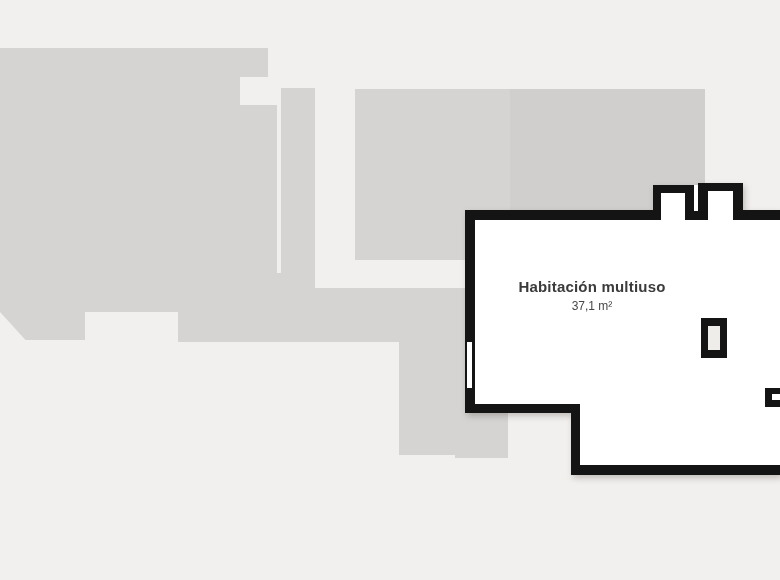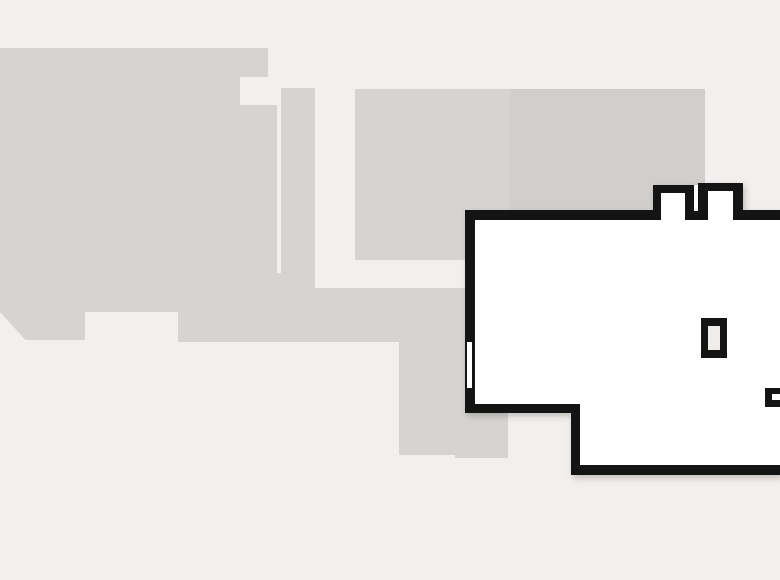--- a/index.html
+++ b/index.html
@@ -52,15 +52,19 @@
     <div class="abs fill" style="left:694px;top:185px;width:4px;height:26px;"></div>
 
     <div class="abs fill" style="left:467px;top:342px;width:5px;height:46px;"></div>
 
     <div class="abs wall" style="left:701px;top:318px;width:26px;height:40px;"></div>
     <div class="abs colfill" style="left:708px;top:326px;width:12px;height:24px;"></div>
 
     <div class="abs wall" style="left:765px;top:388px;width:15px;height:19px;"></div>
     <div class="abs fill" style="left:772px;top:394px;width:8px;height:6px;"></div>
 
+    <div class="labels">
+      <div class="room-name">Habitación multiuso</div>
+      <div class="room-area">37,1 m²</div>
+    </div>
   </div>
 
 </div>
 
 </body></html>

